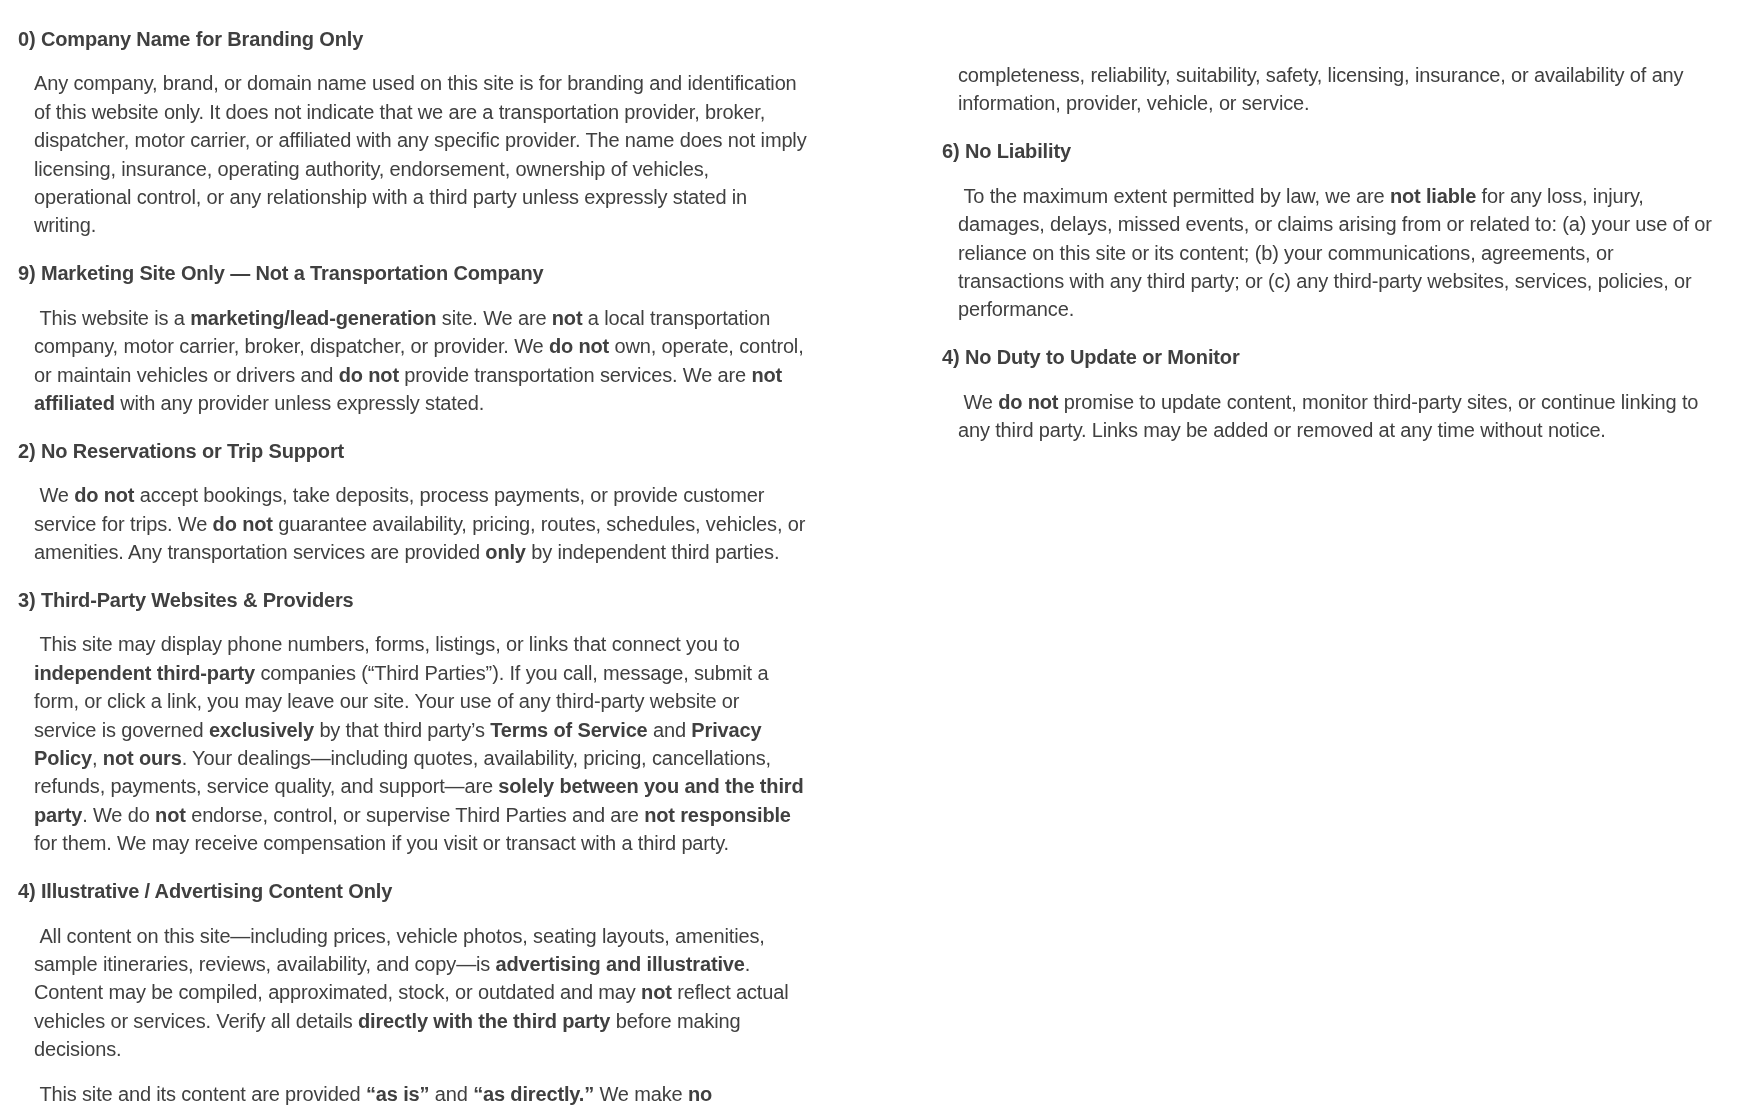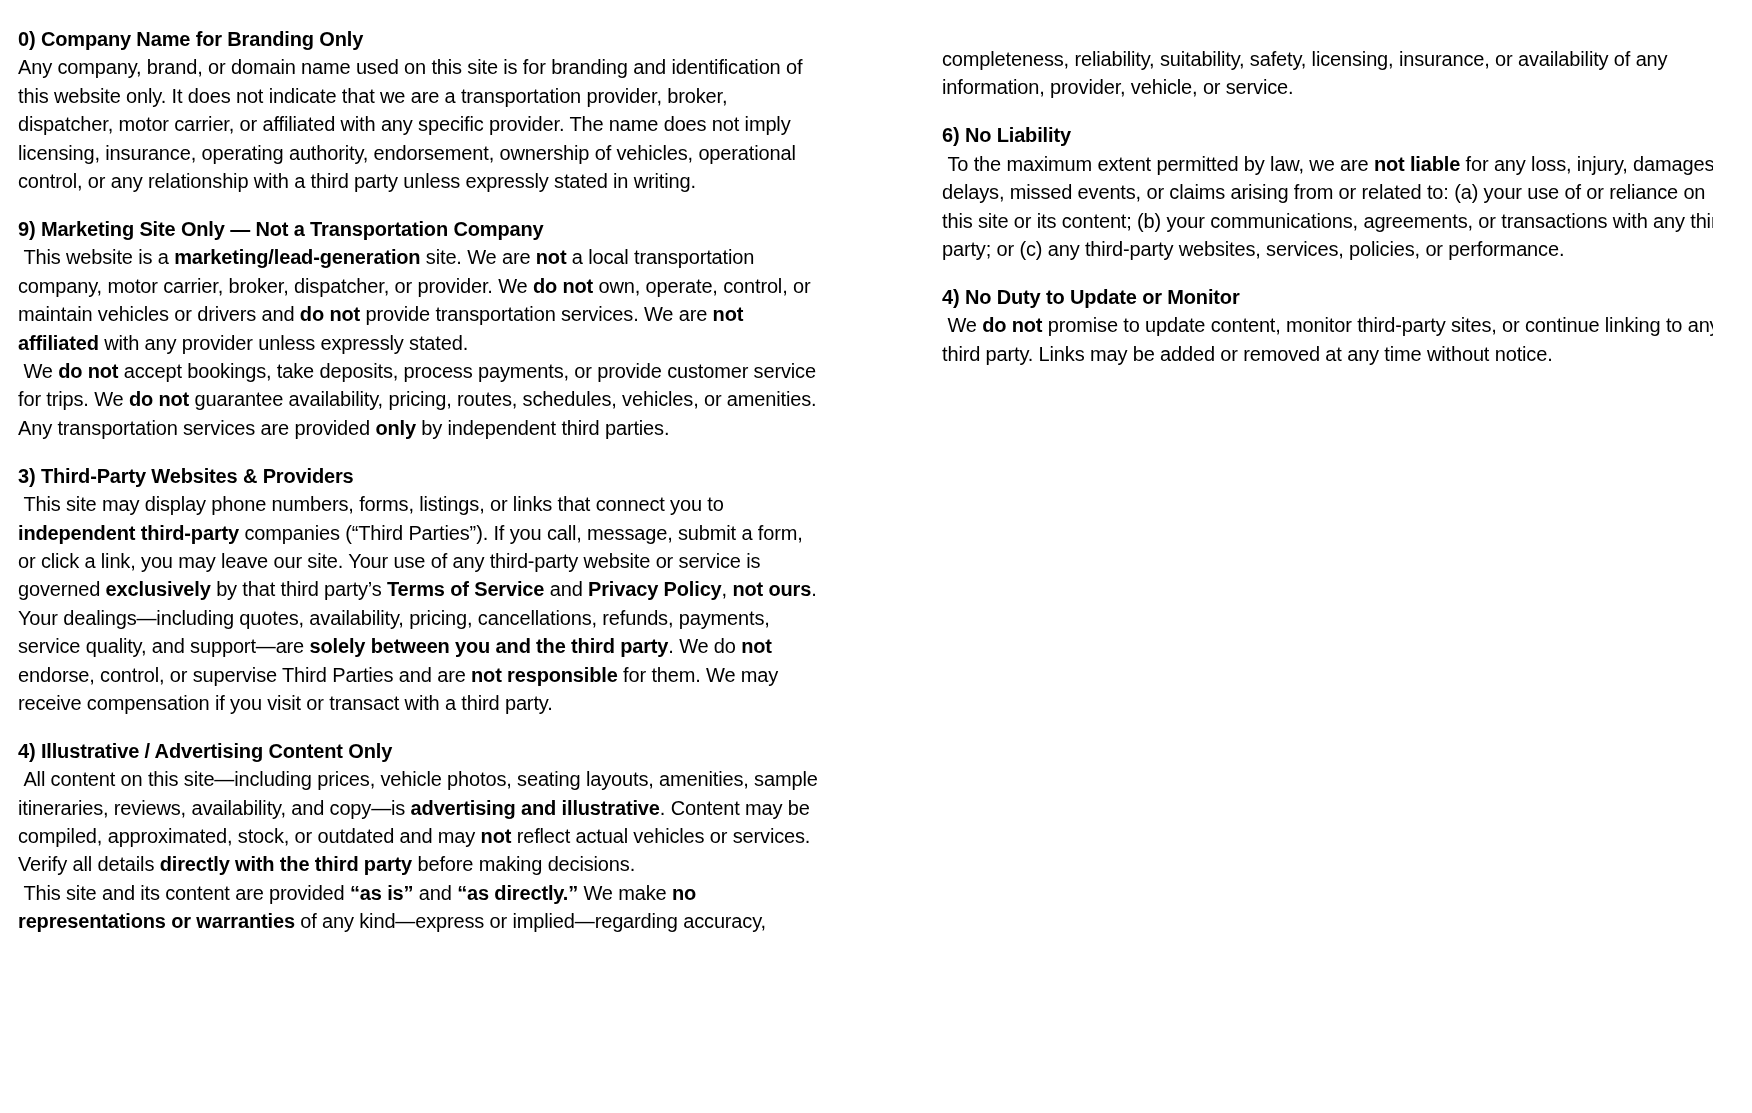--- a/index.html
+++ b/index.html
@@ -10,21 +10,21 @@
   .page {
     position: relative;
     width: 1713px;
     height: 1113px;
     background: #ffffff;
     overflow: hidden;
     font-family: "Liberation Sans", sans-serif;
     font-size: 20px;
     line-height: 28.4px;
     letter-spacing: -0.15px;
-    color: #000000;
+    color: #404040;
   }
   .column {
     position: absolute;
   }
   #col-left {
     left: 18px;
     top: 25px;
     width: 805px;
   }
   #col-right {
@@ -35,41 +35,42 @@
   .sec-heading {
     font-size: 20px;
     line-height: 28.4px;
     font-weight: 700;
     margin: 19.5px 0 0 0;
   }
   .section:first-child .sec-heading {
     margin-top: 0;
   }
   .sec-body {
-    margin: 0;
+    margin: 16px;
     white-space: pre-wrap; 
   }
   .sec-body strong {
     font-weight: 700;
   }
 </style>
 </head>
 <body>
 
 <div class="page">
   <div class="column" id="col-left">
       <section class="section">
         <h2 class="sec-heading">0) Company Name for Branding Only</h2>
         <p class="sec-body">Any company, brand, or domain name used on this site is for branding and identification of this website only. It does not indicate that we are a transportation provider, broker, dispatcher, motor carrier, or affiliated with any specific provider. The name does not imply licensing, insurance, operating authority, endorsement, ownership of vehicles, operational control, or any relationship with a third party unless expressly stated in writing.</p>
       </section>
       <section class="section">
         <h2 class="sec-heading">9) Marketing Site Only — Not a Transportation Company</h2>
         <p class="sec-body"> This website is a <strong>marketing/lead-generation</strong> site. We are <strong>not</strong> a local transportation company, motor carrier, broker, dispatcher, or provider. We <strong>do not</strong> own, operate, control, or maintain vehicles or drivers and <strong>do not</strong> provide transportation services. We are <strong>not affiliated</strong> with any provider unless expressly stated.</p>
       </section>
       <section class="section">
+        <h2 class="sec-heading">2) No Reservations or Trip Support</h2>
         <p class="sec-body"> We <strong>do not</strong> accept bookings, take deposits, process payments, or provide customer service for trips. We <strong>do not</strong> guarantee availability, pricing, routes, schedules, vehicles, or amenities. Any transportation services are provided <strong>only</strong> by independent third parties.</p>
       </section>
       <section class="section">
         <h2 class="sec-heading">3) Third-Party Websites &amp; Providers</h2>
         <p class="sec-body"> This site may display phone numbers, forms, listings, or links that connect you to <strong>independent third-party</strong> companies (“Third Parties”). If you call, message, submit a form, or click a link, you may leave our site. Your use of any third-party website or service is governed <strong>exclusively</strong> by that third party’s <strong>Terms of Service</strong> and <strong>Privacy Policy</strong>, <strong>not ours</strong>. Your dealings—including quotes, availability, pricing, cancellations, refunds, payments, service quality, and support—are <strong>solely between you and the third party</strong>. We do <strong>not</strong> endorse, control, or supervise Third Parties and are <strong>not responsible</strong> for them. We may receive compensation if you visit or transact with a third party.</p>
       </section>
       <section class="section">
         <h2 class="sec-heading">4) Illustrative / Advertising Content Only</h2>
         <p class="sec-body"> All content on this site—including prices, vehicle photos, seating layouts, amenities, sample itineraries, reviews, availability, and copy—is <strong>advertising and illustrative</strong>. Content may be compiled, approximated, stock, or outdated and may <strong>not</strong> reflect actual vehicles or services. Verify all details <strong>directly with the third party</strong> before making decisions.</p>
       </section>

